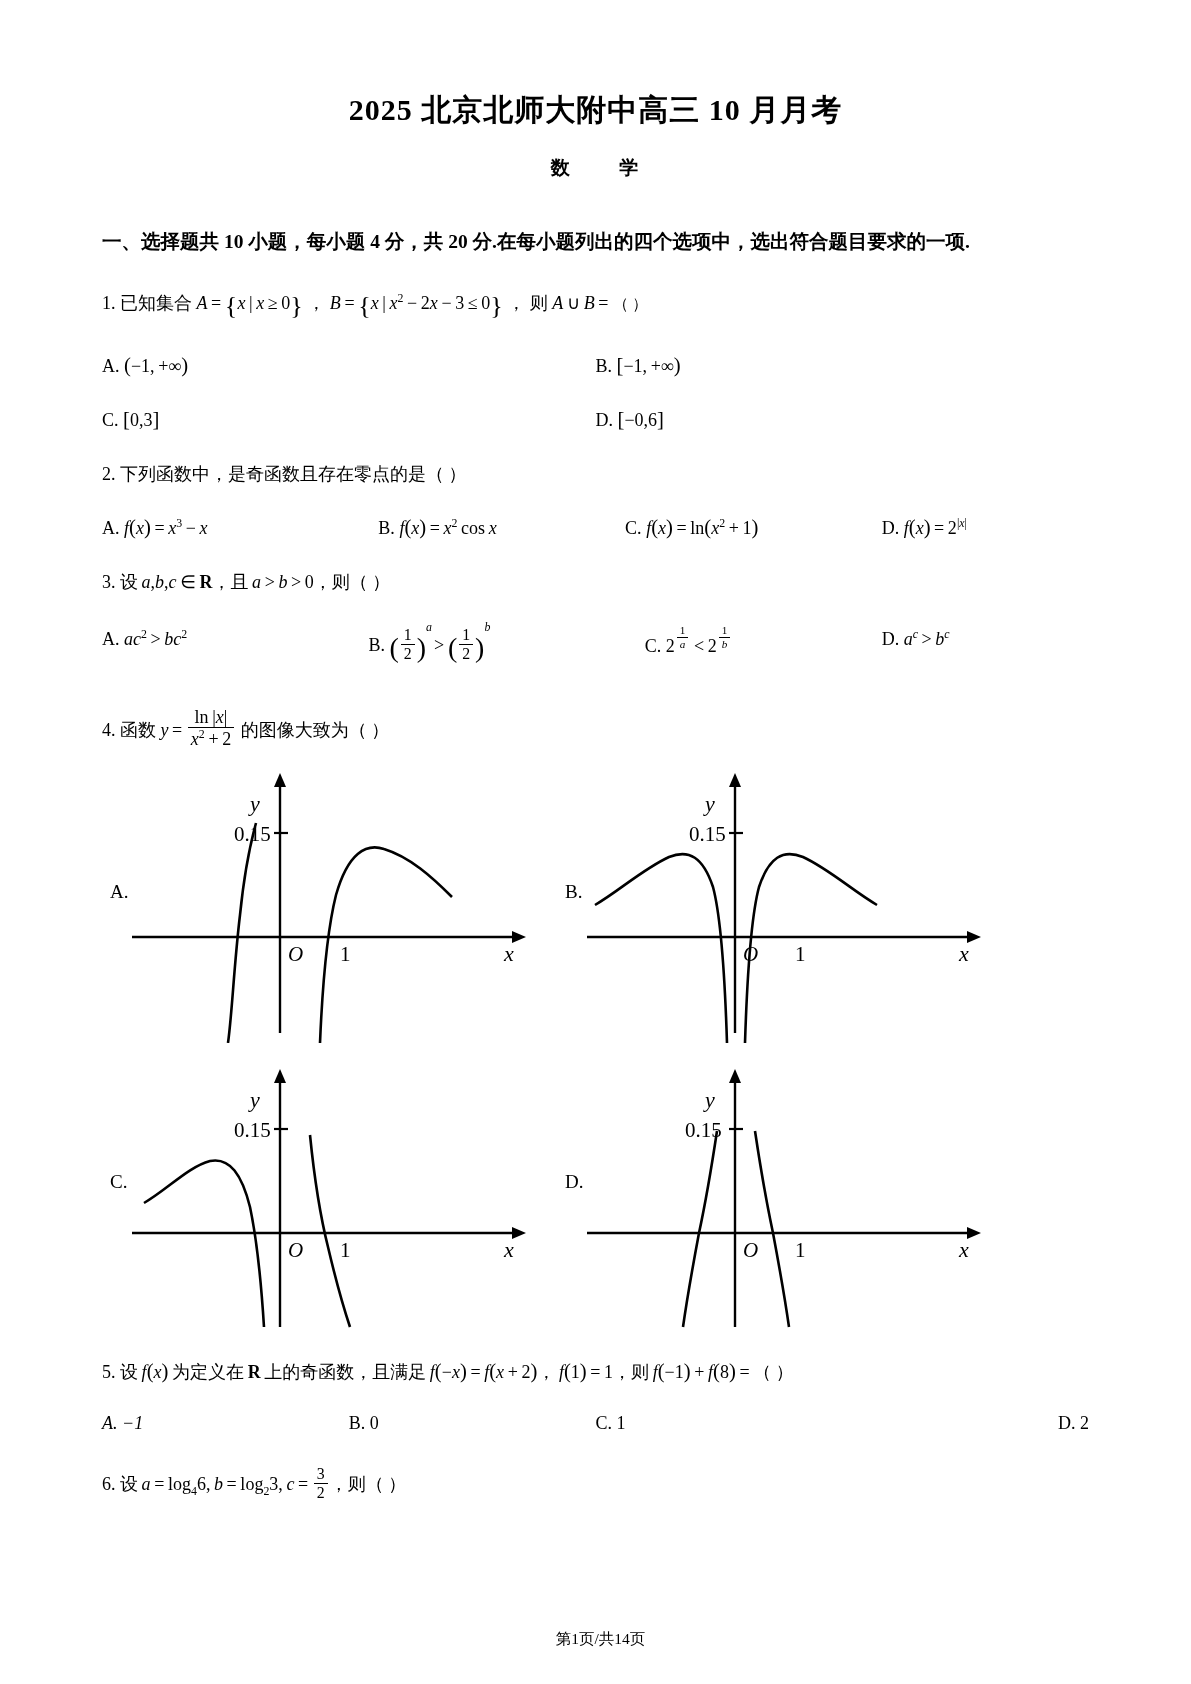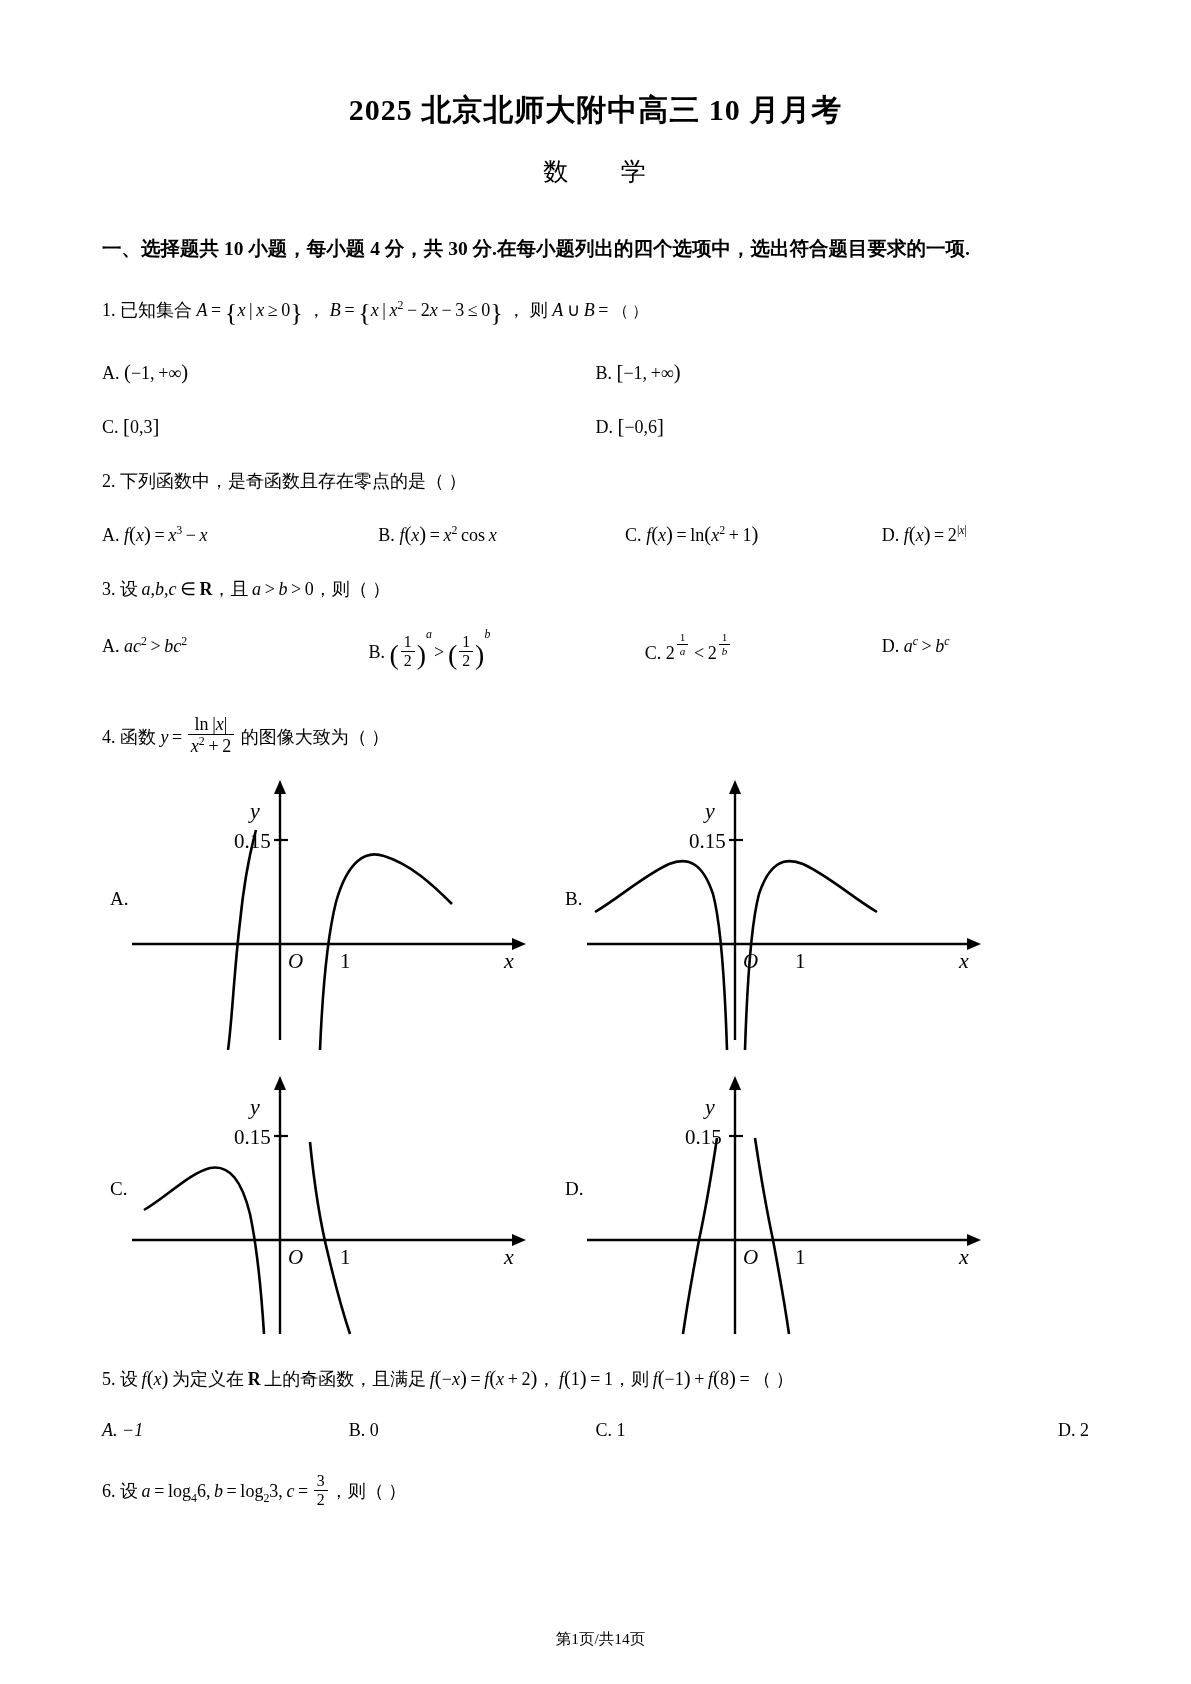--- a/index.html
+++ b/index.html
@@ -18,22 +18,22 @@
     text-align:center;
     font-family:"Liberation Serif", serif;
     font-weight:bold;
     font-size:30px;
     letter-spacing:1px;
     margin:0;
     padding-top:86px;
   }
   .doc-subtitle {
     text-align:center;
-    font-weight:normal;
-    font-size:25px;
+    font-weight:bold;
+    font-size:19px;
     margin:0;
     padding-top:24px;
     letter-spacing:2px;
   }
   .subtitle-gap { display:inline-block; width:34px; }
 
   
   .section-note {
     margin:42px 98px 0 98px;
     font-size:19.5px;
@@ -111,21 +111,21 @@
 
 <div class="page">
 
   <div class="doc-title">2025 北京北师大附中高三 10 月月考</div>
   <div class="doc-subtitle">
     <span>数</span>
     <span class="subtitle-gap"></span>
     <span>学</span>
   </div>
 
-  <div class="section-note">一、选择题共 10 小题，每小题 4 分，共 30 分.在每小题列出的四个选项中，选出符合题目要求的一项.</div>
+  <div class="section-note">一、选择题共 10 小题，每小题 4 分，共 20 分.在每小题列出的四个选项中，选出符合题目要求的一项.</div>
 
   <div class="qwrap">
 
     <div class="q">
       <span class="q-stem">
         <span>1.</span>
         <span>已知集合</span>
         <span class="m">
           A<span class="mr"> = </span><span class="brace">{</span><span class="m">x</span><span class="mr"> | </span><span class="m">x</span><span class="mr"> ≥ 0</span><span class="brace">}</span>
         </span><span class="mr">，</span>

